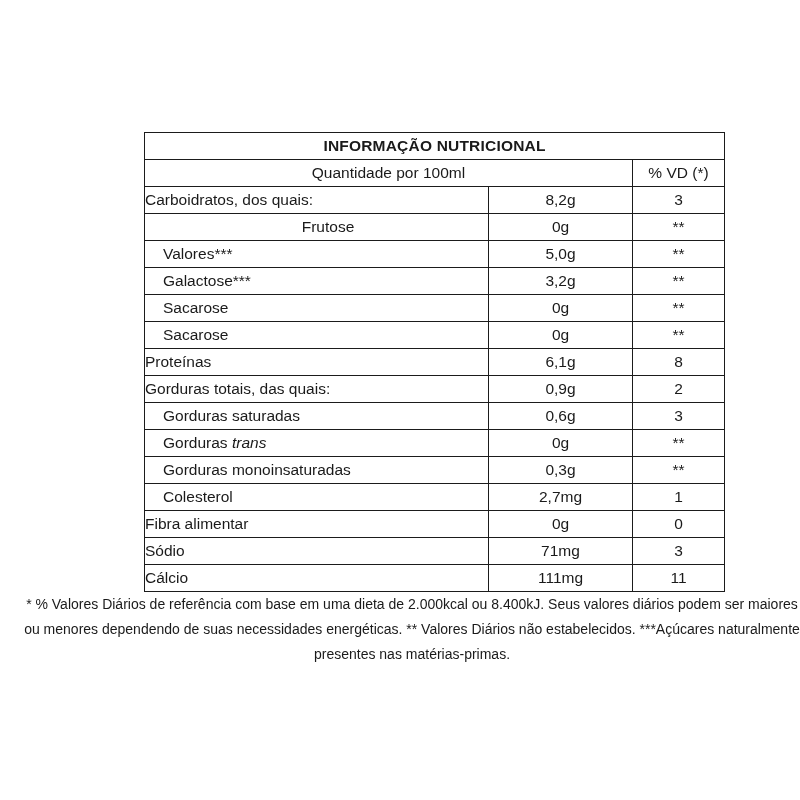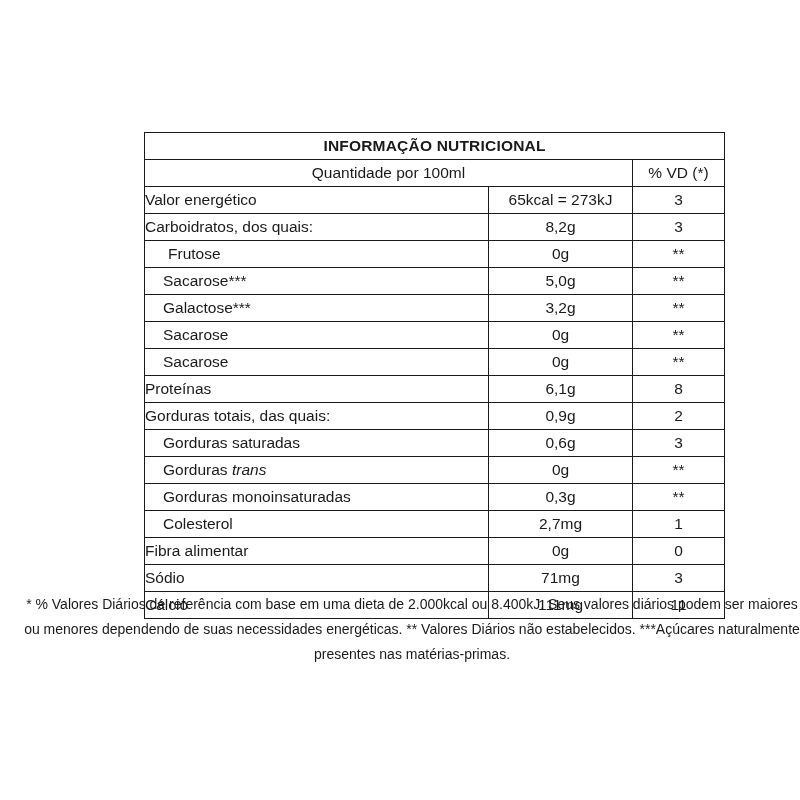--- a/index.html
+++ b/index.html
@@ -67,21 +67,21 @@
     text-align: center;
     font-size: 15.5px;
     height: 25px;
   }
 
   .name-cell {
     text-align: left;
     padding-left: 7px;
   }
   .name-cell.indent-1 { padding-left: 18px; }
-  .name-cell.indent-2 { padding-left: 23px; }
+  .name-cell.indent-2 { padding-left: 23px; text-align: center; }
 
   .value-cell,
   .vd-cell {
     text-align: center;
   }
 
   .ital { font-style: italic; }
 
   
   .footnote {
@@ -108,37 +108,32 @@
     </colgroup>
     <tbody>
       <tr>
         <td class="title-cell" colspan="3">INFORMAÇÃO NUTRICIONAL</td>
       </tr>
       <tr>
         <td class="subhead-cell" colspan="2">Quantidade por 100ml</td>
         <td class="vd-head-cell">% VD (*)</td>
       </tr>
 
-    <tr>
-          <td class="name-cell">Valor energético</td>
-          <td class="value-cell">65kcal = 273kJ</td>
-          <td class="vd-cell">3</td>
-        </tr>
         <tr>
           <td class="name-cell">Carboidratos, dos quais:</td>
           <td class="value-cell">8,2g</td>
           <td class="vd-cell">3</td>
         </tr>
         <tr>
           <td class="name-cell indent-2">Frutose</td>
           <td class="value-cell">0g</td>
           <td class="vd-cell">**</td>
         </tr>
         <tr>
-          <td class="name-cell indent-1">Sacarose***</td>
+          <td class="name-cell indent-1">Valores***</td>
           <td class="value-cell">5,0g</td>
           <td class="vd-cell">**</td>
         </tr>
         <tr>
           <td class="name-cell indent-1">Galactose***</td>
           <td class="value-cell">3,2g</td>
           <td class="vd-cell">**</td>
         </tr>
         <tr>
           <td class="name-cell indent-1">Sacarose</td>

